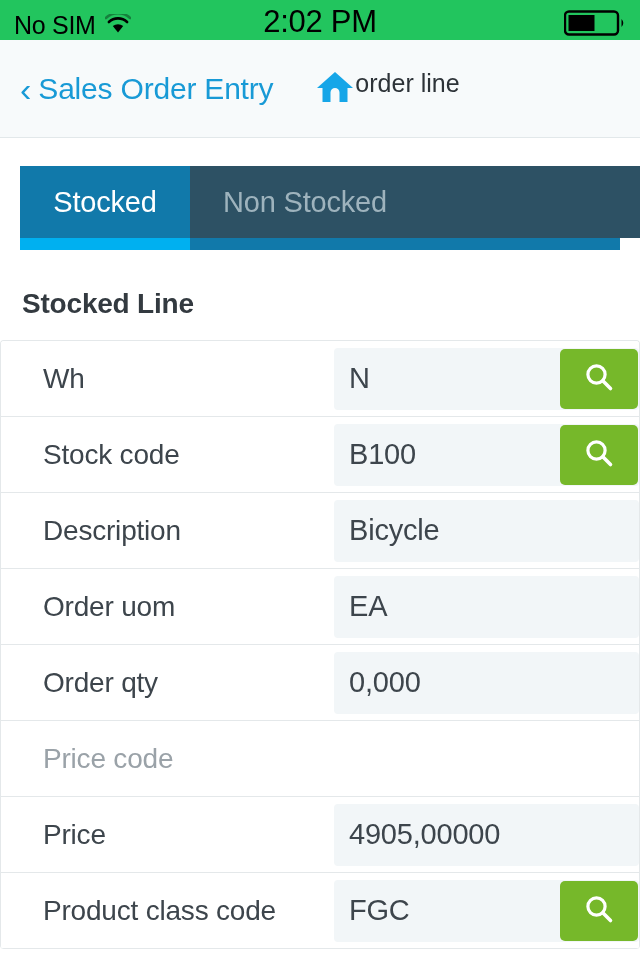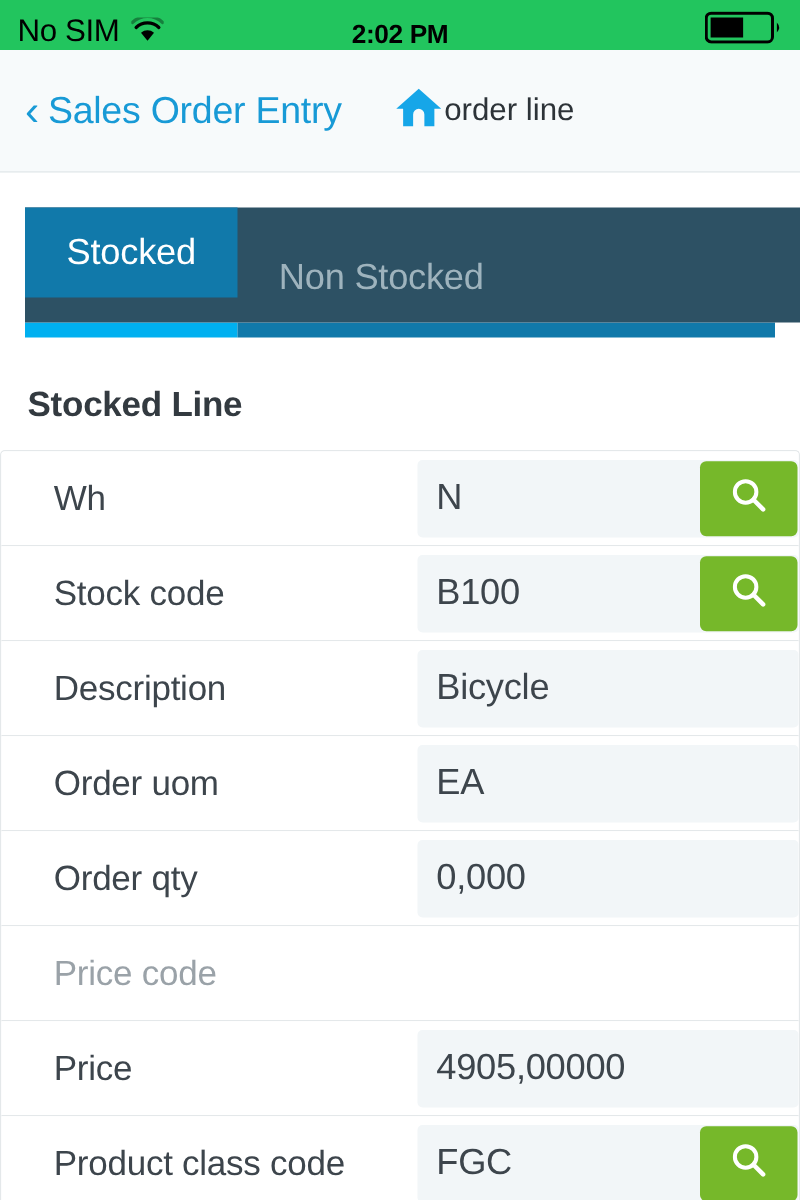--- a/index.html
+++ b/index.html
@@ -19,21 +19,21 @@
     position:relative;
   }
   .sb-left{ display:flex; align-items:center; gap:9px; }
   .sb-carrier{
     font-size:25px; color:#000; letter-spacing:-0.3px;
     font-family:"Liberation Sans", sans-serif;
   }
   .wifi-icon{ display:block; }
   .sb-time{
     position:absolute; left:0; right:0; text-align:center;
-    font-size:21px; font-weight:bold; color:#000;
+    font-size:31px; font-weight:normal; color:#000;
     letter-spacing:-0.3px; pointer-events:none;
   }
   .sb-right{ margin-left:auto; display:flex; align-items:center; }
 
   
   .navbar{
     height:98px; width:100%;
     background:#f7fafb;
     border-bottom:1px solid #e2e8ea;
     display:flex; align-items:center;
@@ -47,21 +47,21 @@
   .nav-chevron{
     font-size:34px; line-height:1;
     margin-right:7px; font-weight:300;
     color:#189ad6;
   }
   .nav-back-label{
     font-size:30px; color:#189ad6;
     letter-spacing:-0.2px;
   }
   .nav-right{
-    display:flex; align-items:center;
+    display:flex; 
     margin-left:42px; overflow:hidden;
     flex:1;
   }
   .home-icon{ flex:none; margin-right:8px; display:block; }
   .nav-title{
     font-size:25px; color:#2d3338;
     white-space:nowrap; overflow:hidden;
     letter-spacing:0px;
     margin-left:-8px;
   }
@@ -74,21 +74,21 @@
     position:relative;
   }
   .tab{
     flex:none; height:72px;
     display:flex; align-items:center; justify-content:center;
     color:#9eb3bd; font-size:29px;
     cursor:pointer; position:relative;
     letter-spacing:-0.2px;
   }
   .tab.t0{ width:170px; }
-  .tab.t1{ width:230px;margin-top:20px; }
+  .tab.t1{ width:230px; }
   .tab.t2{ width:200px; }
   .tab.active{ background:#1179aa; color:#ffffff; }
   .tab-underline{
     height:12px; width:100%;
     display:flex;
   }
   .tab-underline .ul-seg{ height:100%; background:#1179aa; }
   .tab-underline .ul-seg.active{ background:#00b0f0; }
   .ul0{ width:170px; }
   .ul1{ width:430px; }

